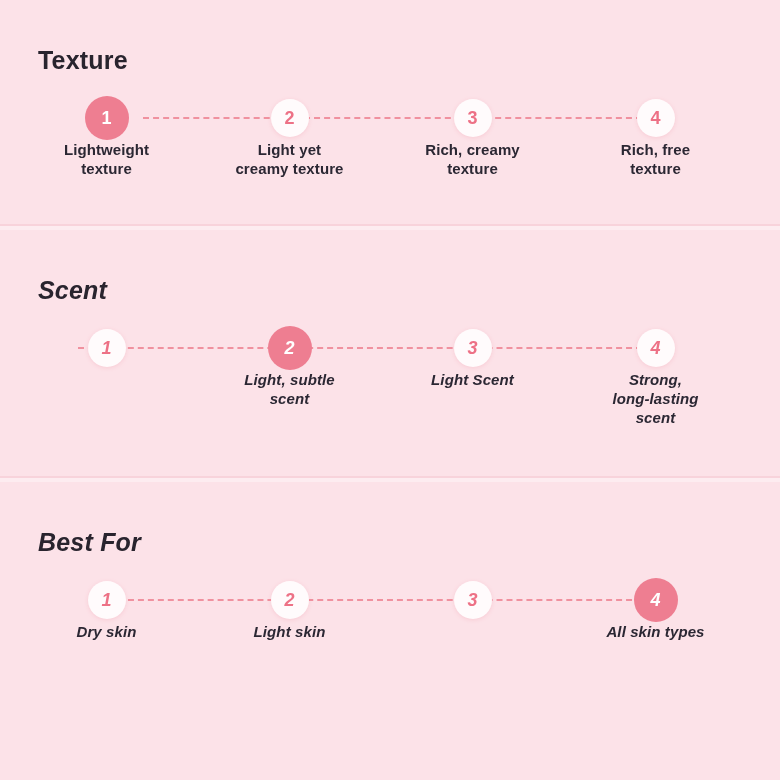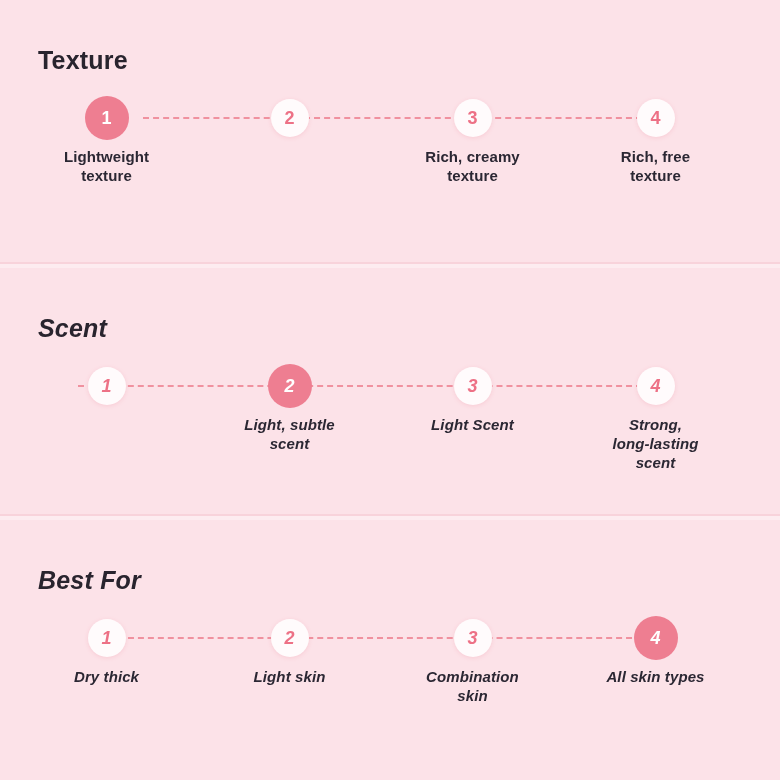--- a/index.html
+++ b/index.html
@@ -15,21 +15,21 @@
   }
   html,body{margin:0;padding:0;}
   body{
     width:780px;height:780px;overflow:hidden;
     background:var(--bg);
     font-family:"Liberation Sans","DejaVu Sans",sans-serif;
     display:flex;flex-direction:column;
     box-sizing:border-box;
   }
   .section{box-sizing:border-box;padding:44px 38px 0;position:relative;}
-  .sec-0{height:262px;}
+  .sec-0{height:224px;}
   .sec-1{height:246px;font-style:italic;}
   .sec-2{flex:1;font-style:italic;}
   .section h2{
     margin:0;font-size:25px;line-height:32px;font-weight:bold;
     color:var(--heading);letter-spacing:.2px;
   }
   .divider{height:6px;background:var(--div-light);border-top:2px solid var(--div-dark);box-sizing:border-box;}
   .stepper{position:relative;margin-top:20px;height:44px;}
   .track{
     position:absolute;top:21px;height:0;
@@ -49,21 +49,21 @@
     background:var(--circle);
     box-shadow:0 1px 4px rgba(238,126,145,.22);
     display:flex;align-items:center;justify-content:center;
     font-size:18px;font-weight:bold;color:var(--num-pink);
   }
   .step.active .dot{
     width:44px;height:44px;background:var(--accent);color:#ffffff;
     box-shadow:none;
   }
   .lbl{
-    margin-top:7px;max-width:170px;
+    max-width:170px;
     font-size:15px;line-height:19px;font-weight:bold;
     color:var(--label);text-align:center;white-space:pre-line;
     letter-spacing:.1px;
   }
 </style>
 </head>
 <body>
 
 <section class="section sec-0">
   <h2>Texture</h2>
@@ -78,20 +78,22 @@
           </div>
         <div class="lbl">Lightweight
 texture</div>
       </div>
       <div class="step">
         <div class="dotwrap">
             <div class="dot">
               <span>2</span>
             </div>
           </div>
+        <div class="lbl">Light yet
+creamy texture</div>
       </div>
       <div class="step">
         <div class="dotwrap">
             <div class="dot">
               <span>3</span>
             </div>
           </div>
         <div class="lbl">Rich, creamy
 texture</div>
       </div>
@@ -159,38 +161,36 @@
   <h2>Best For</h2>
   <div class="stepper">
     <div class="track"></div>
     <div class="cols">
       <div class="step">
         <div class="dotwrap">
             <div class="dot">
               <span>1</span>
             </div>
           </div>
-        <div class="lbl">Dry thick</div>
+        <div class="lbl">Dry skin</div>
       </div>
       <div class="step">
         <div class="dotwrap">
             <div class="dot">
               <span>2</span>
             </div>
           </div>
         <div class="lbl">Light skin</div>
       </div>
       <div class="step">
         <div class="dotwrap">
             <div class="dot">
               <span>3</span>
             </div>
           </div>
-        <div class="lbl">Combination
-skin</div>
       </div>
       <div class="step active">
         <div class="dotwrap">
             <div class="dot">
               <span>4</span>
             </div>
           </div>
         <div class="lbl">All skin types</div>
       </div>
     </div>

